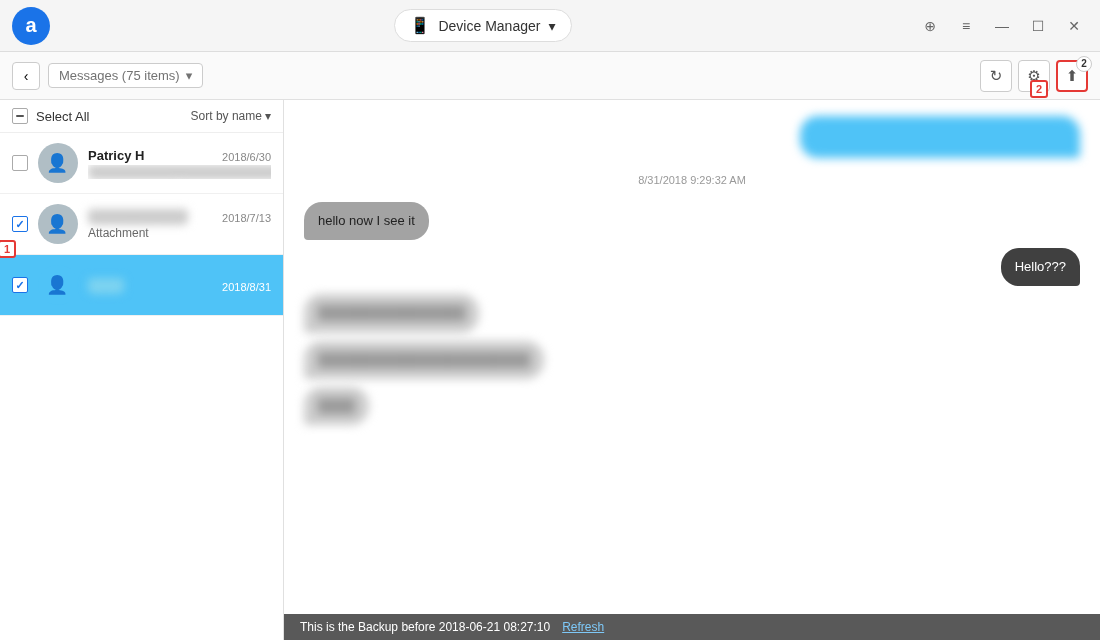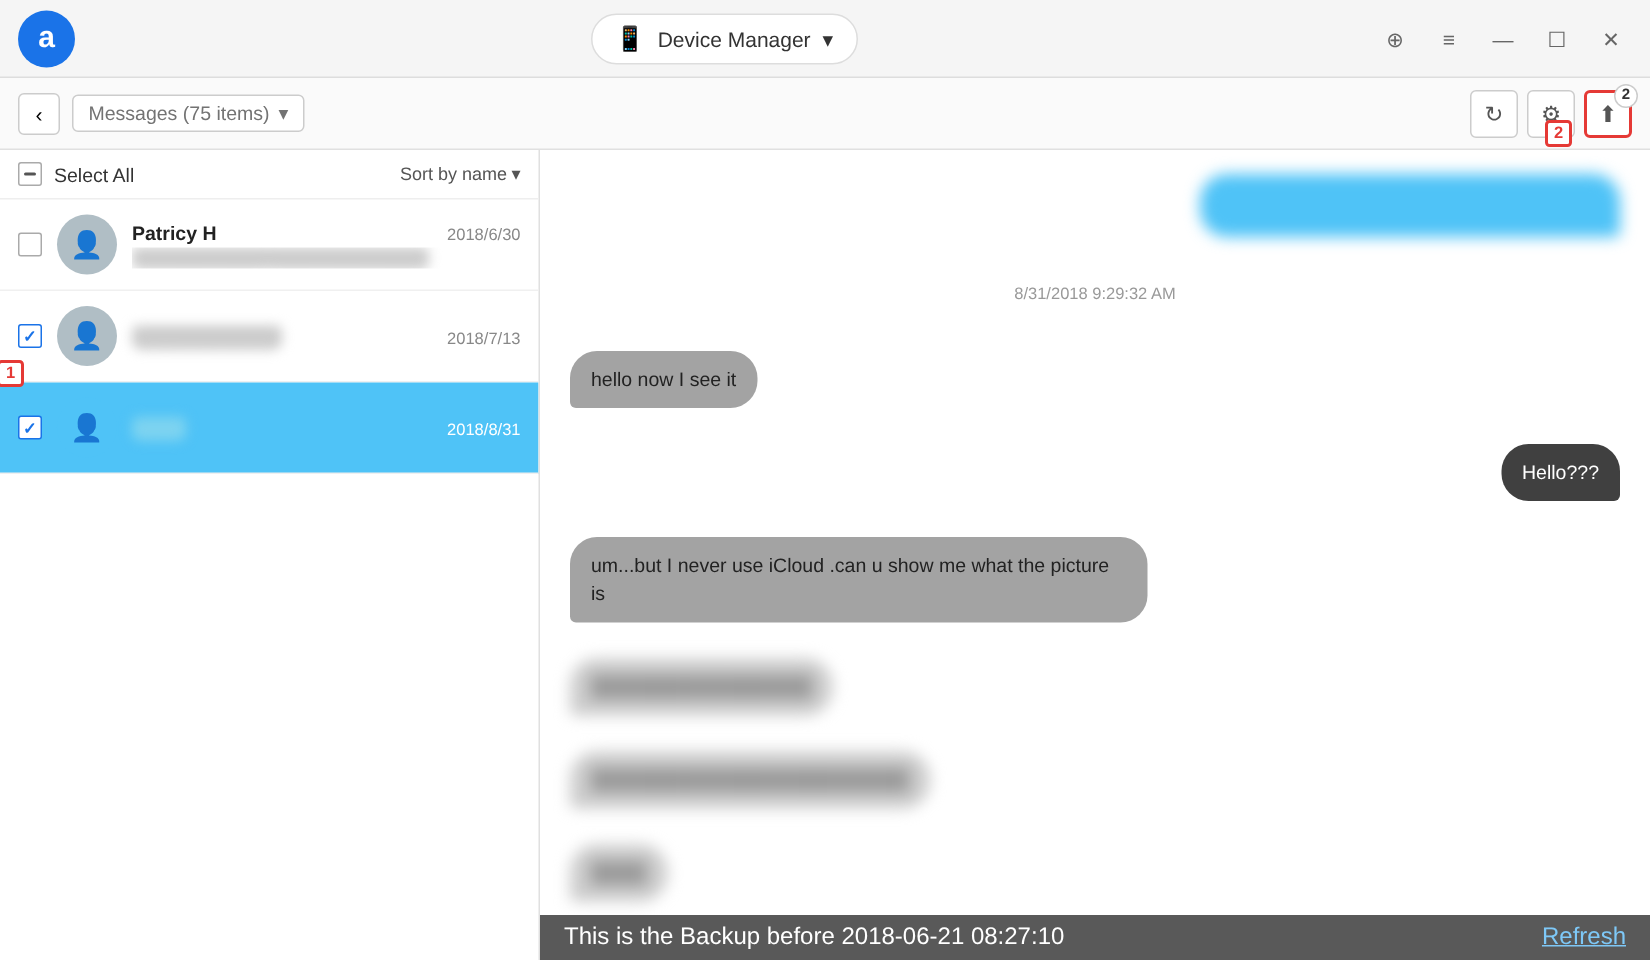--- a/index.html
+++ b/index.html
@@ -152,21 +152,21 @@
 
     
     .main {
       display: flex;
       flex: 1;
       overflow: hidden;
     }
 
     
     .left-panel {
-      width: 360px;
+      width: 284px;
       flex-shrink: 0;
       background: white;
       border-right: 1px solid #e0e0e0;
       display: flex;
       flex-direction: column;
       overflow: hidden;
     }
     .select-all-bar {
       display: flex;
       align-items: center;
@@ -294,21 +294,21 @@
       flex-direction: column;
       overflow: hidden;
       position: relative;
     }
     .chat-area {
       flex: 1;
       overflow-y: auto;
       padding: 16px 20px;
       display: flex;
       flex-direction: column;
-      gap: 24px;
+      gap: 8px;
     }
     .msg-row {
       display: flex;
       flex-direction: column;
     }
     .msg-row.right {
       align-items: flex-end;
     }
     .msg-row.left {
       align-items: flex-start;
@@ -340,27 +340,26 @@
       font-size: 11px;
       color: #999;
       text-align: center;
       margin: 8px 0;
     }
 
     
     .status-bar {
       background: rgba(60,60,60,0.85);
       color: white;
-      font-size: 16px;
+      font-size: 12px;
       padding: 6px 16px;
       display: flex;
       align-items: center;
       gap: 12px;
       flex-shrink: 0;
-      justify-content: space-between;
     }
     .refresh-link {
       color: #7ec8f7;
       text-decoration: underline;
       cursor: pointer;
     }
 
     .blurred-text {
       display: inline-block;
       filter: blur(4px);
@@ -441,20 +440,21 @@
       </div>
 
       <div class="contact-item" style="position:relative;">
         <div class="contact-checkbox checked"></div>
         <div class="avatar">👤</div>
         <div class="contact-info">
           <div class="contact-header">
             <span class="contact-name blurred-text">██████████</span>
             <span class="contact-date">2018/7/13</span>
           </div>
+          <div class="contact-preview attachment">Attachment</div>
         </div>
 
         <div style="position:absolute; left:-2px; bottom:-4px; background:white; border:2px solid #e53935; border-radius:3px; width:18px; height:18px; font-size:11px; font-weight:bold; color:#e53935; display:flex; align-items:center; justify-content:center; z-index:10;">1</div>
       </div>
 
       <div class="contact-item selected">
         <div class="contact-checkbox checked"></div>
         <div class="avatar blue">👤</div>
         <div class="contact-info">
           <div class="contact-header">
@@ -477,23 +477,20 @@
       <div class="timestamp">8/31/2018 9:29:32 AM</div>
 
       <div class="msg-row left">
         <div class="bubble received">hello now I see it</div>
       </div>
 
       <div class="msg-row right">
         <div class="bubble sent">Hello???</div>
       </div>
 
-      <div class="msg-row left">
-        <div class="bubble received">um...but I never use iCloud .can u show me what the picture is</div>
-      </div>
 
       <div class="msg-row left">
         <div class="bubble received blurred">████████████████</div>
       </div>
 
       <div class="msg-row left">
         <div class="bubble received blurred">███████████████████████</div>
       </div>
 
       <div class="msg-row left">

